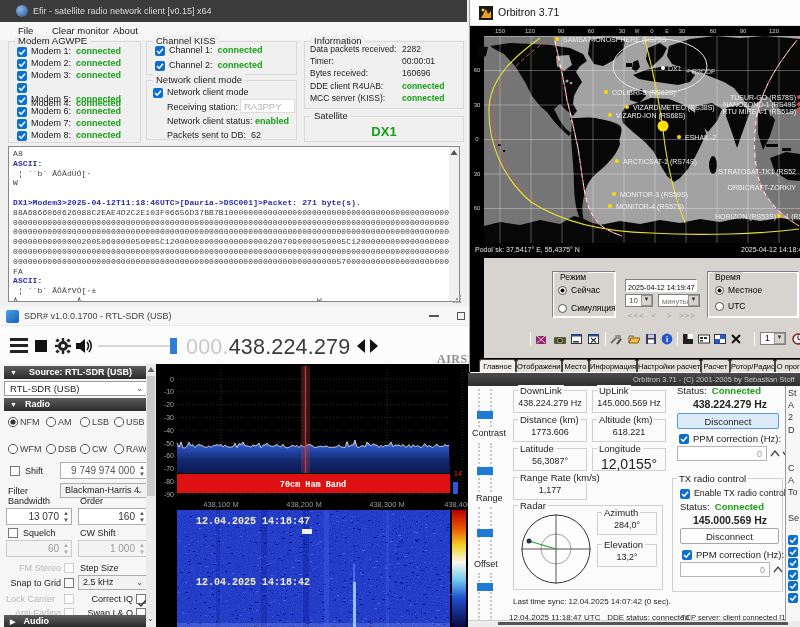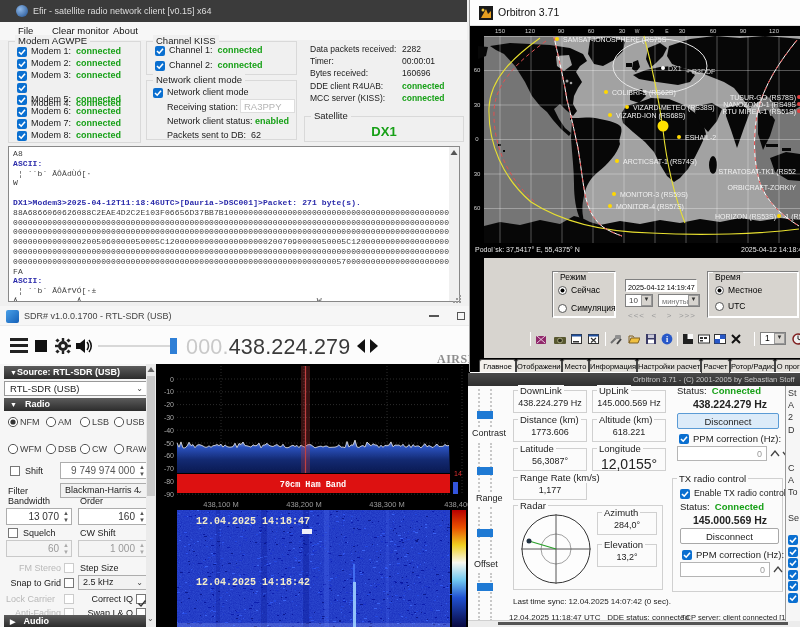--- a/index.html
+++ b/index.html
@@ -98,20 +98,23 @@
       <div class="cb" style="left:153px;top:88px;">
         <svg width="10" height="10">
           <polyline points="2,5 4.2,7.2 8,2.8" fill="none" stroke="#fff" stroke-width="1.6"></polyline>
         </svg>
       </div>
       <div class="row" style="left:167px;top:87px;">Network client mode</div>
       <div class="row" style="left:167px;top:102px;">Receiving station:</div>
       <div class="abs" style="left:240px;top:99px;width:55px;height:14px;background:#fff;border:1px solid #ddd;font-size:9.5px;color:#b5b5b5;padding:1px 0 0 3px;">RA3PPY</div>
       <div class="row" style="left:167px;top:116px;">Network client status: <span class="grn">enabled</span></div>
       <div class="row" style="left:167px;top:130px;">Packets sent to DB:&nbsp; 62</div>
+      <div class="grp" style="left:304px;top:41px;width:160px;height:68px;">
+        <div class="lbl">Information</div>
+      </div>
       <div class="row" style="left:310px;top:44.0px;font-size:8.5px;">Data packets received:</div>
       <div class="row " style="left:402px;top:44.0px;font-size:8.5px;">2282</div>
       <div class="row" style="left:310px;top:56.2px;font-size:8.5px;">Timer:</div>
       <div class="row " style="left:402px;top:56.2px;font-size:8.5px;">00:00:01</div>
       <div class="row" style="left:310px;top:68.4px;font-size:8.5px;">Bytes received:</div>
       <div class="row " style="left:402px;top:68.4px;font-size:8.5px;">160696</div>
       <div class="row" style="left:310px;top:80.6px;font-size:8.5px;">DDE client R4UAB:</div>
       <div class="row grn" style="left:402px;top:80.6px;font-size:8.5px;">connected</div>
       <div class="row" style="left:310px;top:92.8px;font-size:8.5px;">MCC server (KISS):</div>
       <div class="row grn" style="left:402px;top:92.8px;font-size:8.5px;">connected</div>
@@ -190,21 +193,21 @@
       <div class="abs" style="left:170px;top:32px;width:7px;height:16px;background:#2f7fd6;"></div>
       <div class="abs" style="left:186px;top:29px;font-size:21.5px;letter-spacing:0.2px;color:#c9c9c9;white-space:nowrap;">000.<span style="color:#3a3a3a;">438.224.279</span></div>
       <svg class="abs" style="left:357px;top:33px;" width="22" height="14">
         <polygon points="8,0 8,14 0,7" fill="#111"></polygon>
         <polygon points="13,0 13,14 21,7" fill="#111"></polygon>
       </svg>
       <div class="abs" style="left:437px;top:46px;font-family:'Liberation Serif', serif;font-size:12px;font-weight:bold;color:#8d8d8d;letter-spacing:0.5px;text-shadow:0.5px 0.5px 0 #fff;">AIRSPY</div>
       <div class="abs" style="left:429px;top:9px;width:10px;height:1.5px;background:#555;"></div>
       <div class="abs" style="left:457px;top:6px;width:8px;height:8px;border:1.2px solid #555;"></div>
       <div class="abs" style="left:0;top:58px;width:156px;height:263px;background:#f6f6f6;"></div>
-      <div class="abs" style="left:4px;top:60px;width:146px;height:13px;background:linear-gradient(#5c5c5c,#2c2c2c);color:#fff;font-size:9px;font-weight:bold;padding-top:1px;"><span style="margin-left:6px;font-size:7px;">▼</span><span style="margin-left:0;">Source: RTL-SDR (USB)</span></div>
+      <div class="abs" style="left:4px;top:60px;width:146px;height:13px;background:linear-gradient(#5c5c5c,#2c2c2c);color:#fff;font-size:9px;font-weight:bold;padding-top:1px;"><span style="margin-left:6px;font-size:7px;">▼</span><span style="margin-left:12px;">Source: RTL-SDR (USB)</span></div>
       <div class="abs" style="left:4px;top:75px;width:146px;height:15px;background:#fff;border:1px solid #999;font-size:9.5px;color:#222;padding:1px 0 0 5px;">RTL-SDR (USB)<span style="position:absolute;right:6px;top:2px;color:#444;font-size:8px;">⌄</span></div>
       <div class="abs" style="left:4px;top:92px;width:146px;height:13px;background:linear-gradient(#5c5c5c,#2c2c2c);color:#fff;font-size:9px;font-weight:bold;padding-top:1px;"><span style="margin-left:6px;font-size:7px;">▼</span><span style="margin-left:8px;">Radio</span></div>
       <svg class="abs" style="left:8px;top:111px;" width="11" height="11">
         <circle cx="5" cy="5" r="4.6" fill="#fff" stroke="#555" stroke-width="1"></circle>
         <circle cx="5" cy="5" r="2.6" fill="#333"></circle>
       </svg>
       <div class="abs" style="left:20px;top:111px;font-size:9px;color:#3c3c3c;">NFM</div>
       <svg class="abs" style="left:46px;top:111px;" width="11" height="11">
         <circle cx="5" cy="5" r="4.6" fill="#fff" stroke="#555" stroke-width="1"></circle>
       </svg>

